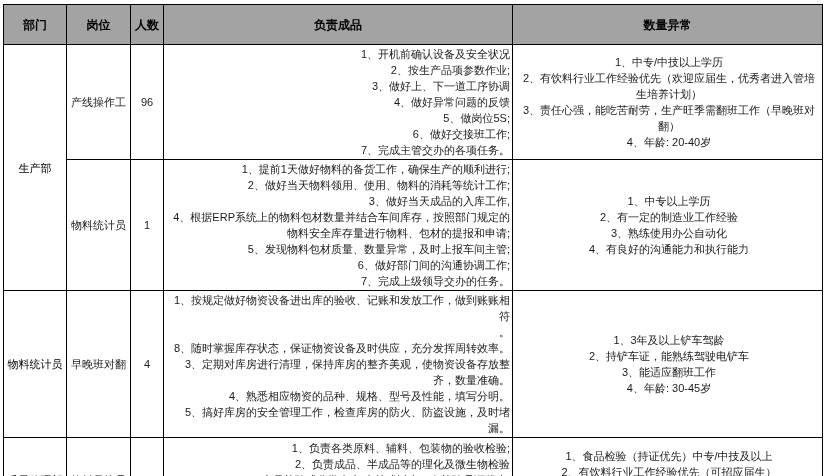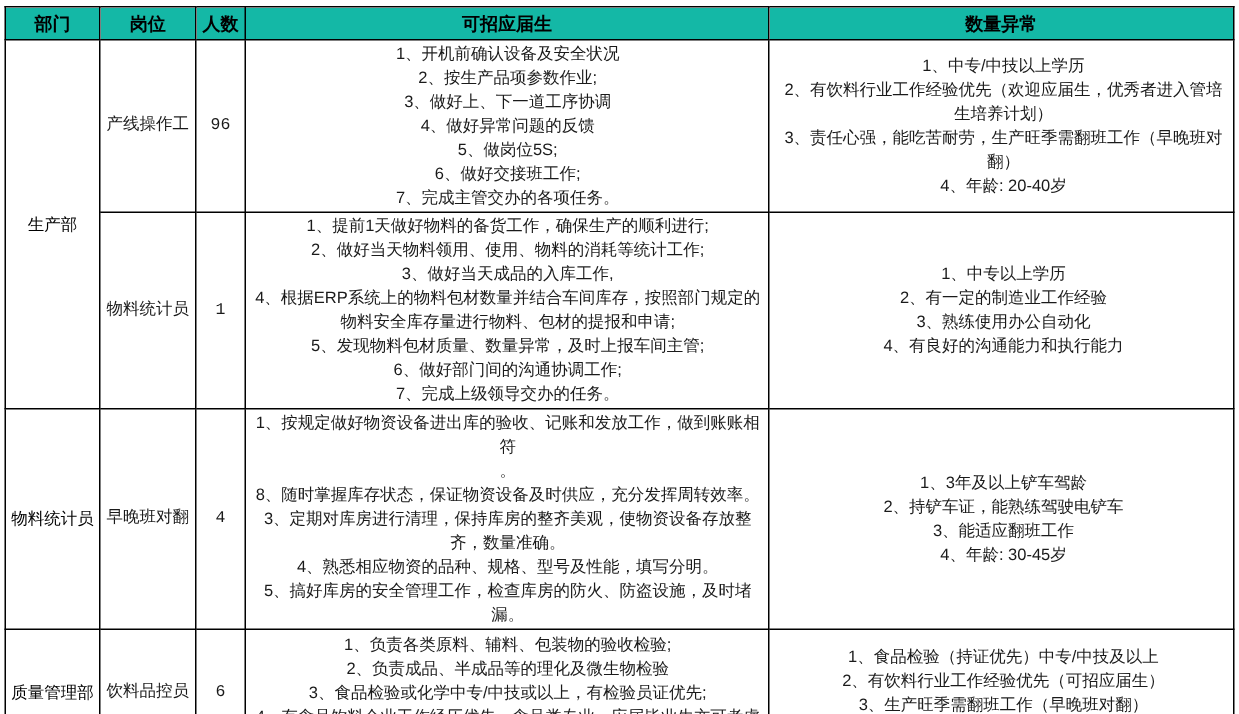--- a/index.html
+++ b/index.html
@@ -18,40 +18,39 @@
     table-layout: fixed;
   }
   table.recruit th, table.recruit td {
     border: 1px solid #000000;
     font-size: 11px;
     line-height: 16px;
     vertical-align: middle;
     overflow: hidden;
   }
   table.recruit thead th {
-    background: #14b8a6;
+    background: #a3a3a3;
     font-size: 12px;
     font-weight: bold;
     text-align: center;
-    height: 22px;
+    height: 40px;
     color: #000000;
   }
   td.dept {
     font-size: 12px;
     font-weight: normal;
     text-align: center;
     color: #000000;
   }
   td.pos, td.cnt {
     text-align: center;
     font-size: 11.5px;
-    font-family: Liberation Mono, monospace;
   }
   td.duties {
-    text-align: center;
+    text-align: right;
     white-space: pre-line;
     padding: 1px 2px 1px 3px;
   }
   td.reqs {
     text-align: center;
     white-space: pre-line;
     padding: 1px 3px 1px 6px;
   }
   tr.r0 { height: 115px; }
   tr.r1 { height: 130px; }
@@ -67,21 +66,21 @@
     <col style="width:64px">
     <col style="width:33px">
     <col style="width:349px">
     <col style="width:310px">
   </colgroup>
   <thead>
     <tr>
       <th>部门</th>
       <th>岗位</th>
       <th>人数</th>
-      <th>可招应届生</th>
+      <th>负责成品</th>
       <th>数量异常</th>
     </tr>
   </thead>
   <tbody>
     <tr class="r0">
       <td class="dept" rowspan="2">生产部</td>
       <td class="pos">产线操作工</td>
       <td class="cnt">96</td>
       <td class="duties">1、开机前确认设备及安全状况
 2、按生产品项参数作业;

